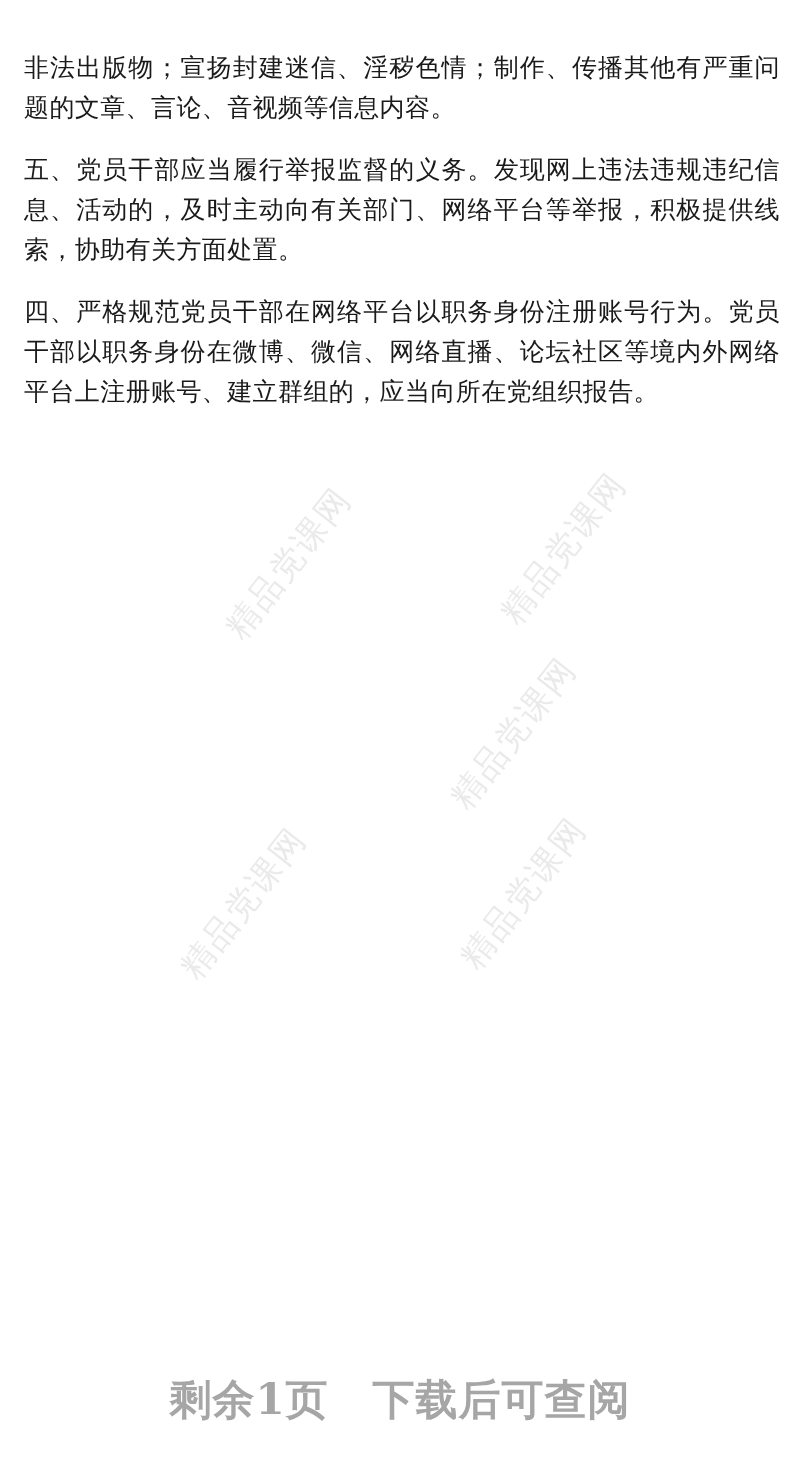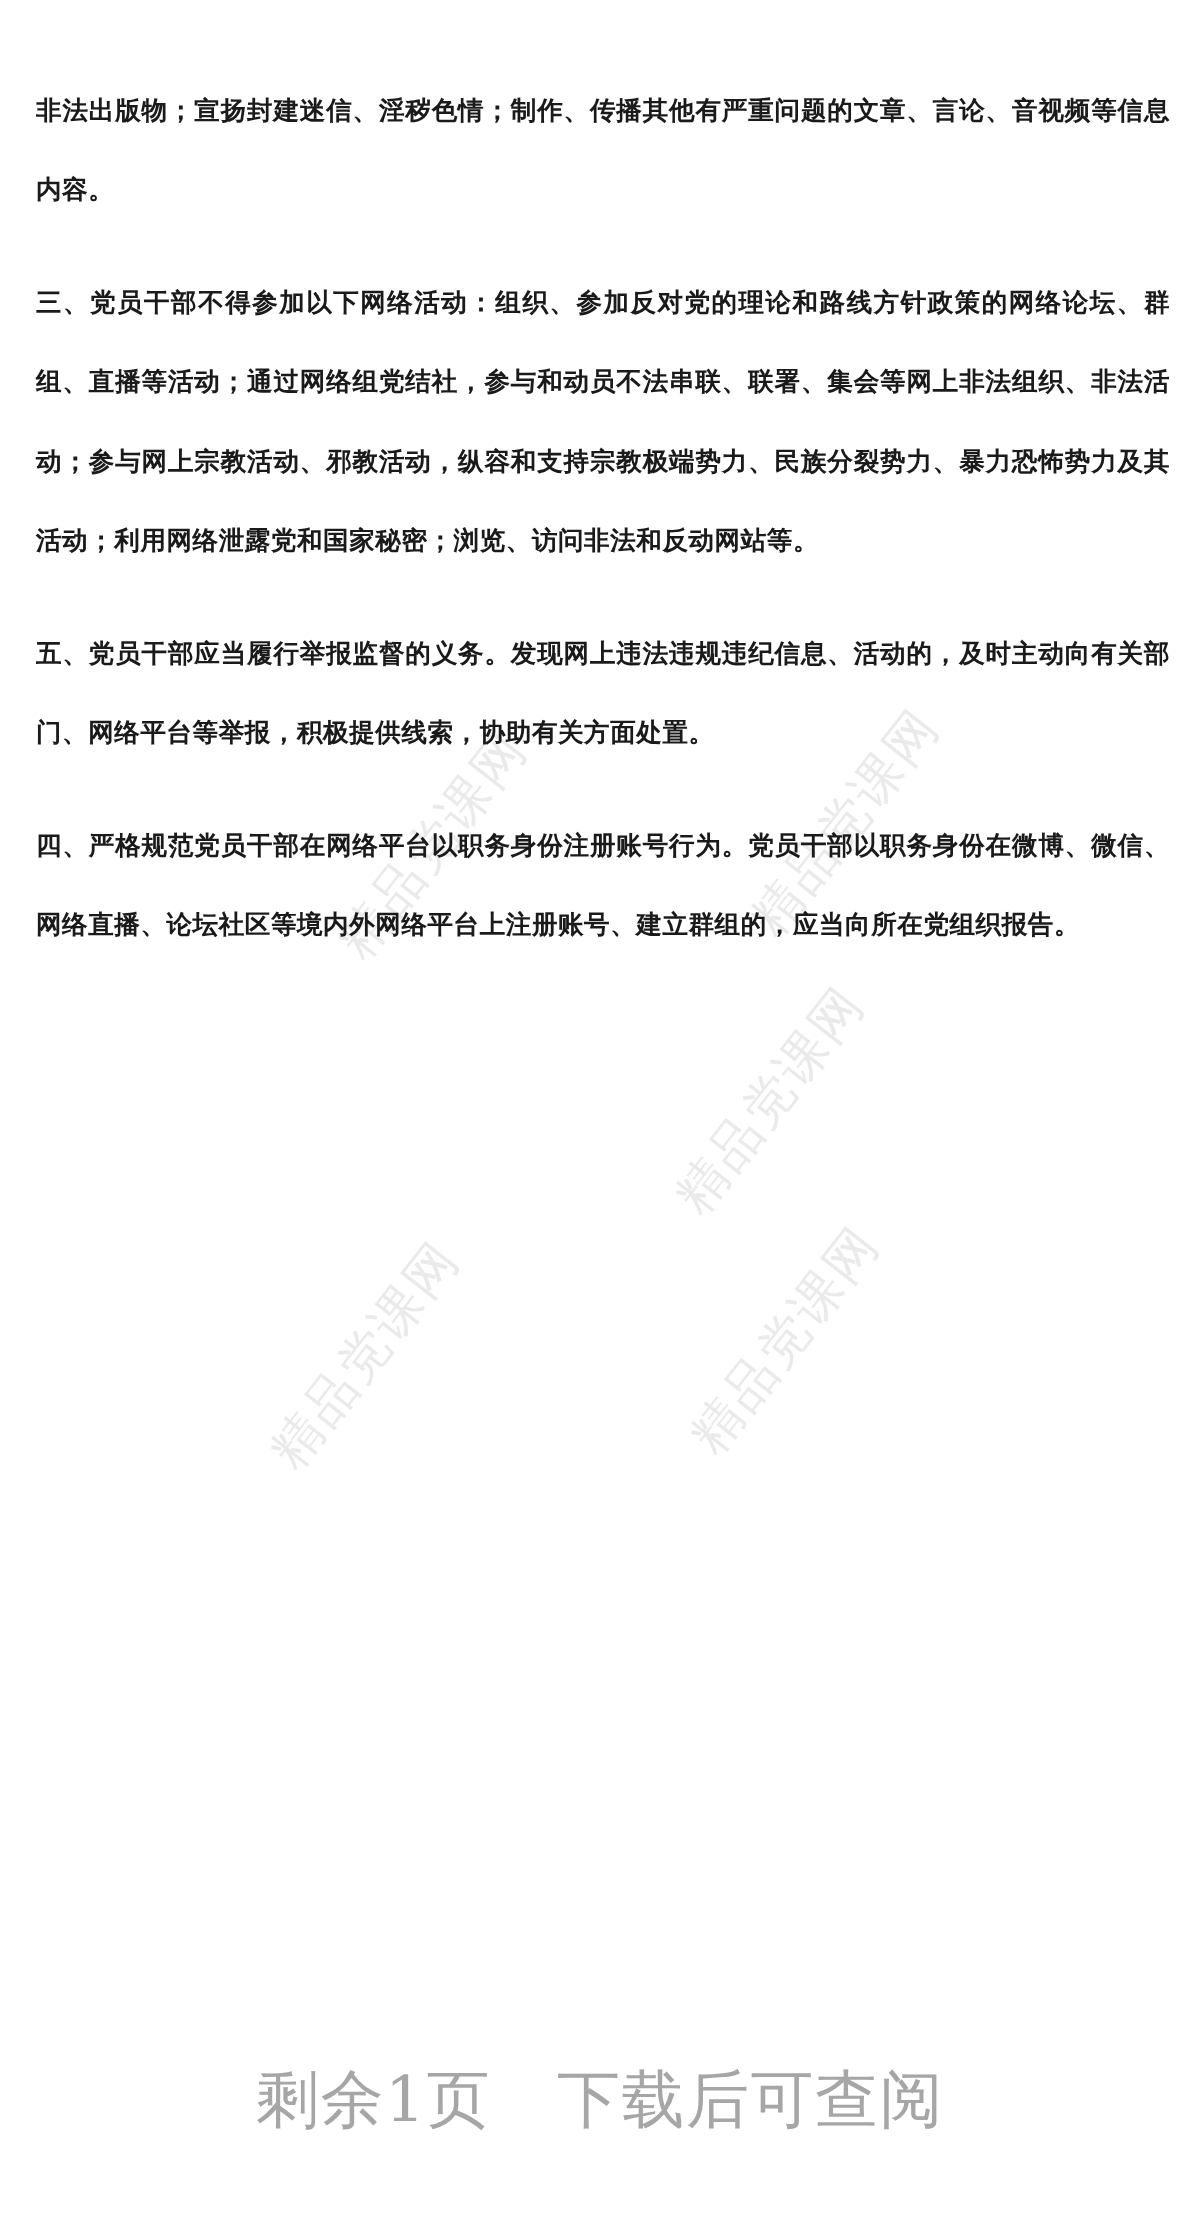--- a/index.html
+++ b/index.html
@@ -16,68 +16,66 @@
       color: #1a1a1a;
     }
     .page {
       position: absolute;
       left: 24px;
       top: 48px;
       width: 756px;
     }
     .para {
       margin: 0 0 22px 0;
-      font-size: 17px;
-      line-height: 53px;
+      font-size: 25px;
+      line-height: 40px;
       text-align: justify;
       text-align-last: left;
       letter-spacing: 0.4px;
       word-break: break-all;
       position: relative;
       z-index: 2;
-      font-weight: bold;
     }
     .watermark {
       position: absolute;
       font-size: 34px;
       color: rgba(180,180,180,0.28);
       transform: rotate(-52deg);
       transform-origin: left top;
       letter-spacing: 2px;
       white-space: nowrap;
       z-index: 1;
       pointer-events: none;
     }
     .remaining-banner {
       position: absolute;
       left: 0;
       top: 1372px;
       width: 800px;
       text-align: center;
       font-family: "DejaVu Serif", "Liberation Serif", serif;
-      font-weight: normal;
+      font-weight: bold;
       font-size: 42px;
       color: #a6a6a6;
       letter-spacing: 1px;
     }
     .remaining-banner span + span {
       margin-left: 44px;
     }
   </style>
 </head>
 <body>
 
 <div class="watermark" style="left:215px; top:620px;">精品党课网</div>
 <div class="watermark" style="left:490px; top:605px;">精品党课网</div>
 <div class="watermark" style="left:440px; top:790px;">精品党课网</div>
 <div class="watermark" style="left:170px; top:960px;">精品党课网</div>
 <div class="watermark" style="left:450px; top:950px;">精品党课网</div>
 
 <div class="page">
   <p class="para">非法出版物；宣扬封建迷信、淫秽色情；制作、传播其他有严重问题的文章、言论、音视频等信息内容。</p>
-  <p class="para">三、党员干部不得参加以下网络活动：组织、参加反对党的理论和路线方针政策的网络论坛、群组、直播等活动；通过网络组党结社，参与和动员不法串联、联署、集会等网上非法组织、非法活动；参与网上宗教活动、邪教活动，纵容和支持宗教极端势力、民族分裂势力、暴力恐怖势力及其活动；利用网络泄露党和国家秘密；浏览、访问非法和反动网站等。</p>
   <p class="para">五、党员干部应当履行举报监督的义务。发现网上违法违规违纪信息、活动的，及时主动向有关部门、网络平台等举报，积极提供线索，协助有关方面处置。</p>
   <p class="para">四、严格规范党员干部在网络平台以职务身份注册账号行为。党员干部以职务身份在微博、微信、网络直播、论坛社区等境内外网络平台上注册账号、建立群组的，应当向所在党组织报告。</p>
 </div>
 
 <div class="remaining-banner">
   <span>剩余1页</span><span>下载后可查阅</span>
 </div>
 
 </body></html>

